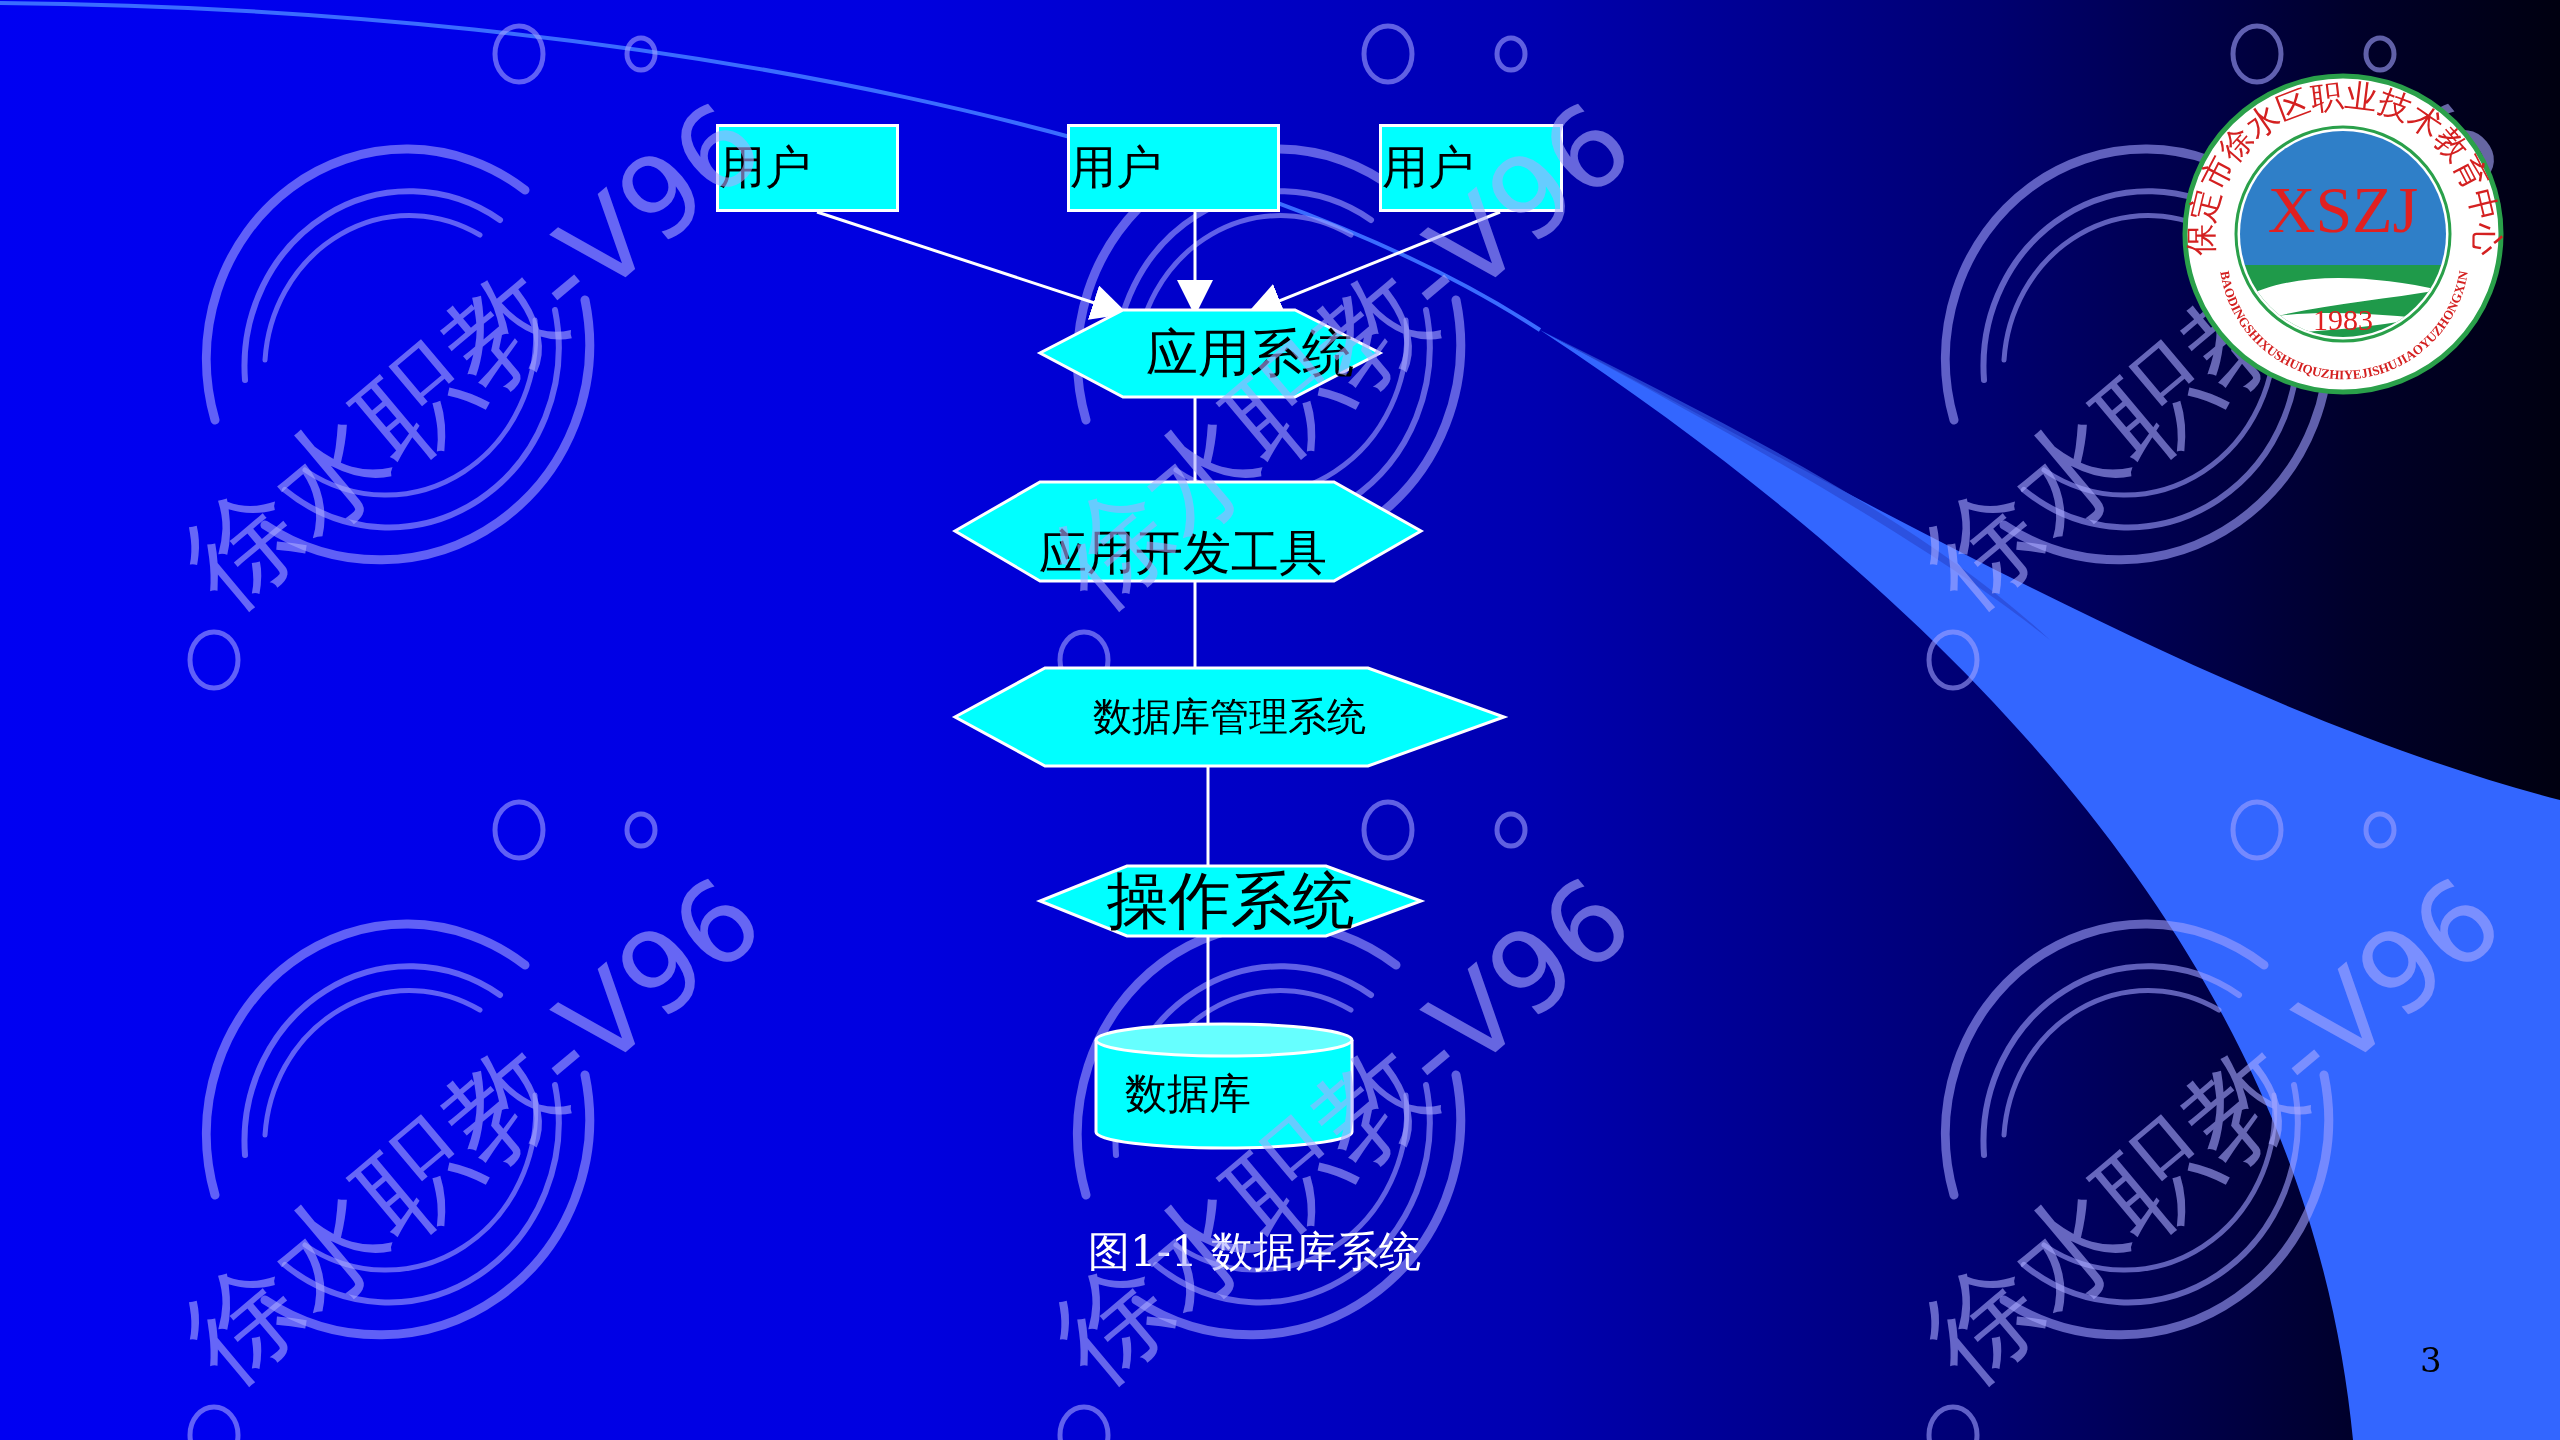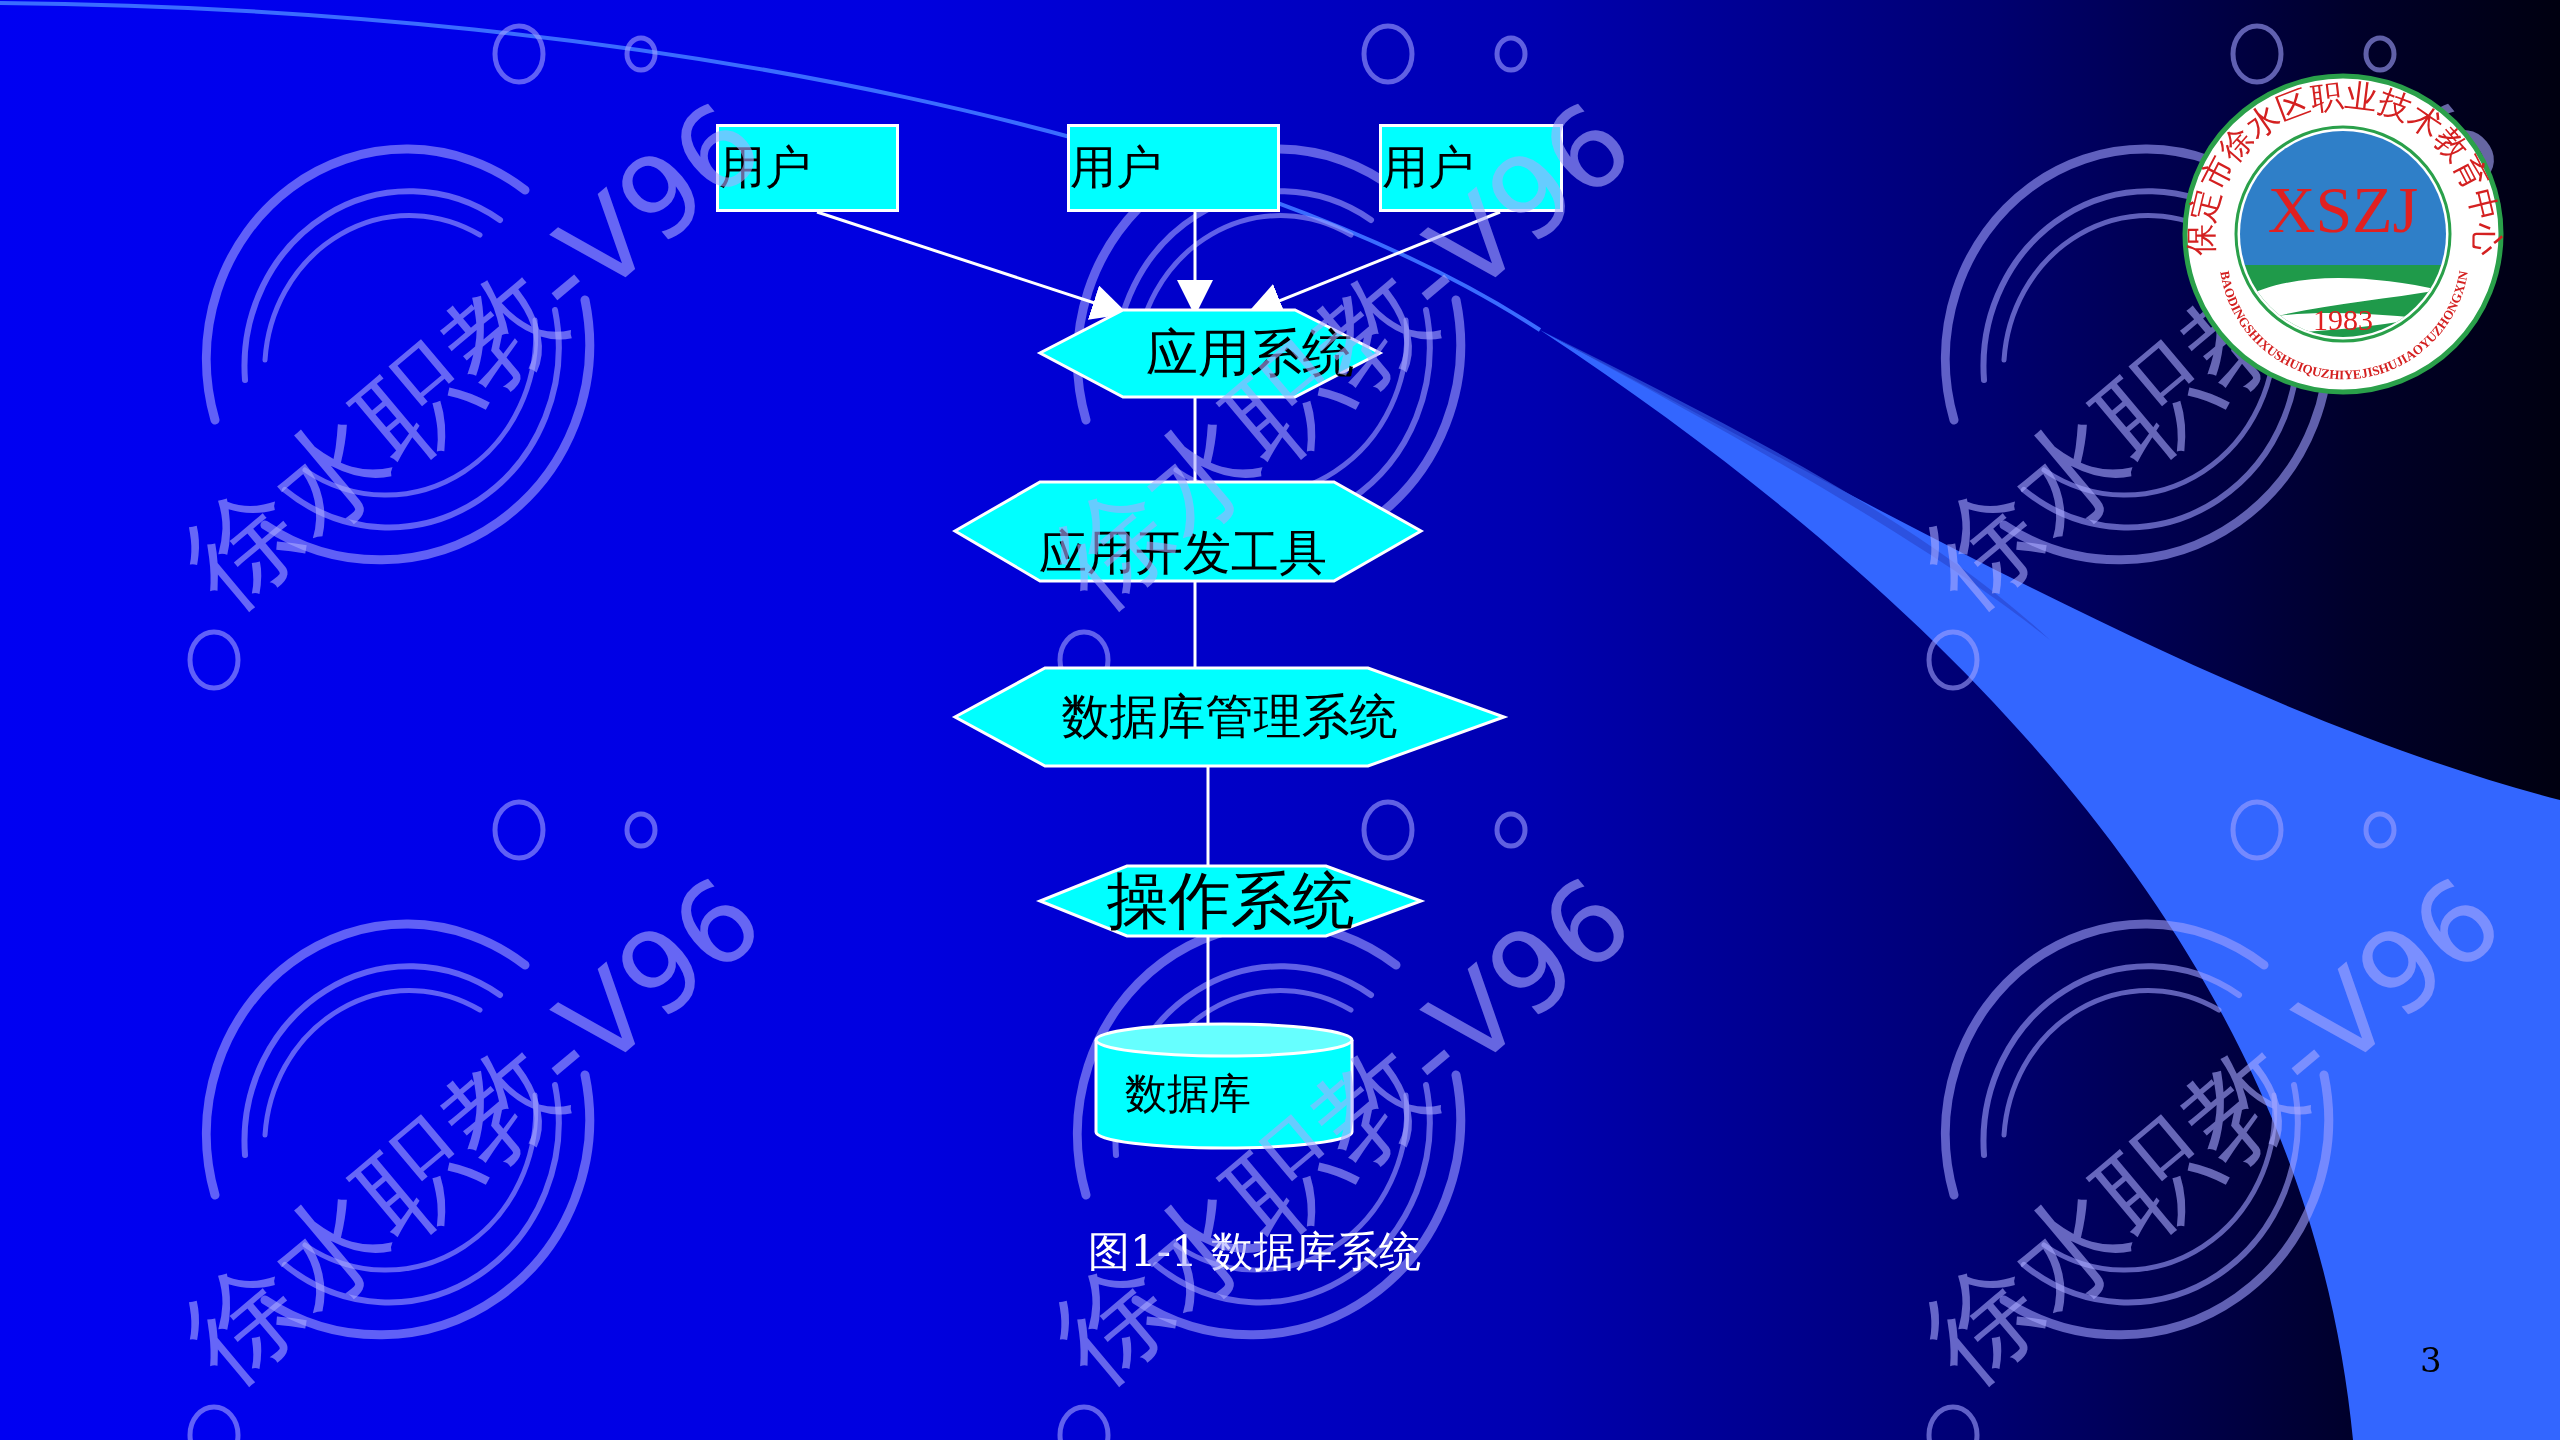--- a/index.html
+++ b/index.html
@@ -107,21 +107,21 @@
   <div class="box" style="left:1379px;top:124px;width:184px;height:88px;">
     <span>用户</span>
   </div>
 
   <div class="hex-label" style="left:1080px;top:310px;width:340px;height:87px;font-size:52px;justify-content:center;">
     <span>应用系统</span>
   </div>
   <div class="hex-label" style="left:955px;top:482px;width:466px;height:99px;font-size:48px;padding-right:10px;box-sizing:border-box;margin-top:21px;">
     <span>应用开发工具</span>
   </div>
-  <div class="hex-label" style="left:955px;top:668px;width:549px;height:98px;font-size:48px;">
+  <div class="hex-label" style="left:955px;top:668px;width:549px;height:98px;font-size:39px;">
     <span>数据库管理系统</span>
   </div>
   <div class="hex-label" style="left:1040px;top:866px;width:381px;height:70px;font-size:62px;">
     <span>操作系统</span>
   </div>
 
   <div class="hex-label" style="left:1060px;top:1056px;width:256px;height:76px;font-size:42px;">
     <span>数据库</span>
   </div>
 

